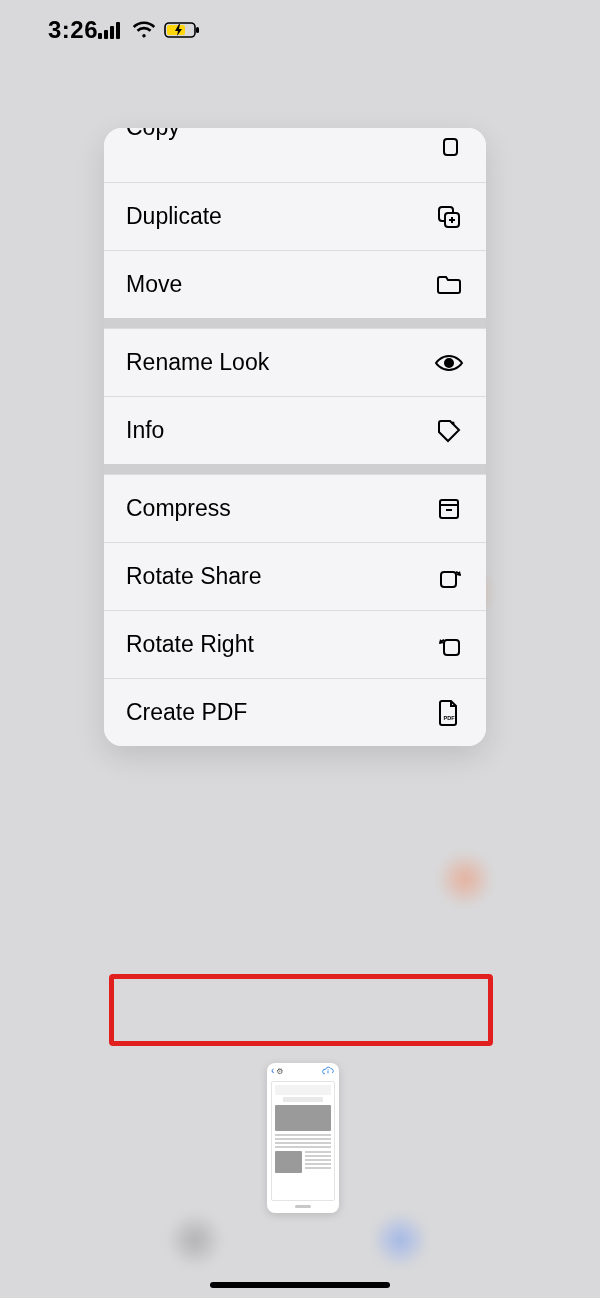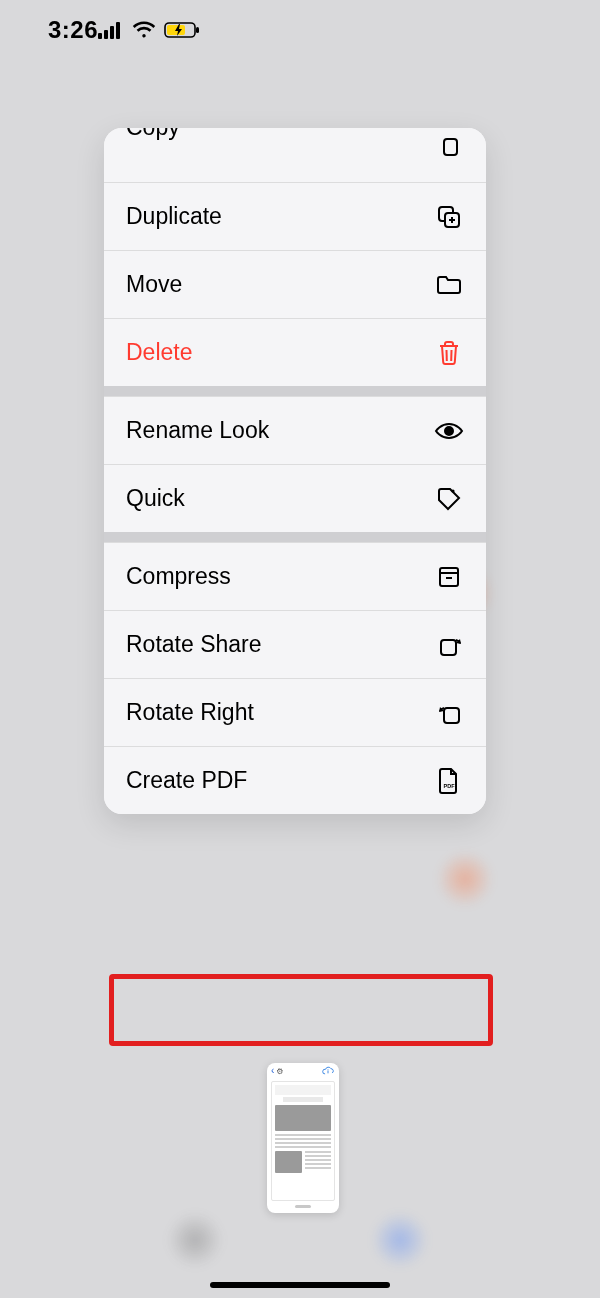--- a/index.html
+++ b/index.html
@@ -219,48 +219,36 @@
 
   <div class="menu-item">
     <span class="mi-label">Move</span>
     <span class="mi-icon">
       <svg width="28" height="24" viewBox="0 0 28 24" fill="none" stroke="#000" stroke-width="2">
         <path d="M3 6a2 2 0 0 1 2-2h6l2 3h10a2 2 0 0 1 2 2v9a2 2 0 0 1-2 2H5a2 2 0 0 1-2-2V6z"></path>
       </svg>
     </span>
   </div>
 
-  <div class="menu-item destructive">
-    <span class="mi-label">Delete</span>
-    <span class="mi-icon">
-      <svg width="26" height="28" viewBox="0 0 26 28" fill="none" stroke="#ff3b30" stroke-width="2">
-        <path d="M4 7h18"></path>
-        <path d="M9 7V5a2 2 0 0 1 2-2h4a2 2 0 0 1 2 2v2"></path>
-        <path d="M6 7l1.2 16a2 2 0 0 0 2 1.9h7.6a2 2 0 0 0 2-1.9L20 7"></path>
-        <line x1="10.5" y1="11" x2="10.8" y2="22"></line>
-        <line x1="15.5" y1="11" x2="15.2" y2="22"></line>
-      </svg>
-    </span>
-  </div>
 
   <div class="menu-sep"></div>
 
 
   <div class="menu-item">
     <span class="mi-label">Rename Look</span>
     <span class="mi-icon">
       <svg width="30" height="20" viewBox="0 0 30 20" fill="none" stroke="#000" stroke-width="2">
         <path d="M2 10s4.5-7 13-7 13 7 13 7-4.5 7-13 7S2 10 2 10z"></path>
         <circle cx="15" cy="10" r="4" fill="#000"></circle>
       </svg>
     </span>
   </div>
 
   <div class="menu-item">
-    <span class="mi-label">Quick</span>
+    <span class="mi-label">Info</span>
     <span class="mi-icon">
       <svg width="28" height="28" viewBox="0 0 28 28" fill="none" stroke="#000" stroke-width="2">
         <path d="M15 4l9 9-11 11-9-9V6a2 2 0 0 1 2-2h9z" transform="rotate(0 14 14)"></path>
         <circle cx="9" cy="9" r="1.6" fill="#000" stroke="none" transform="translate(9 -3)"></circle>
       </svg>
     </span>
   </div>
 
 
   <div class="menu-sep"></div>

